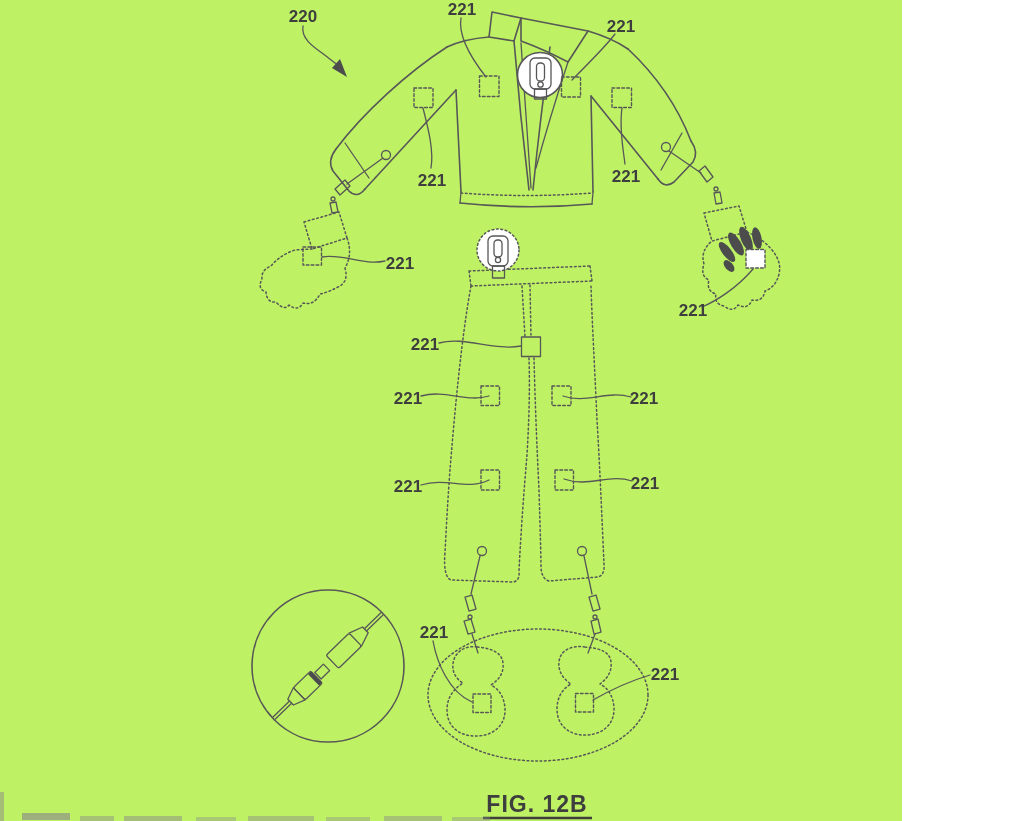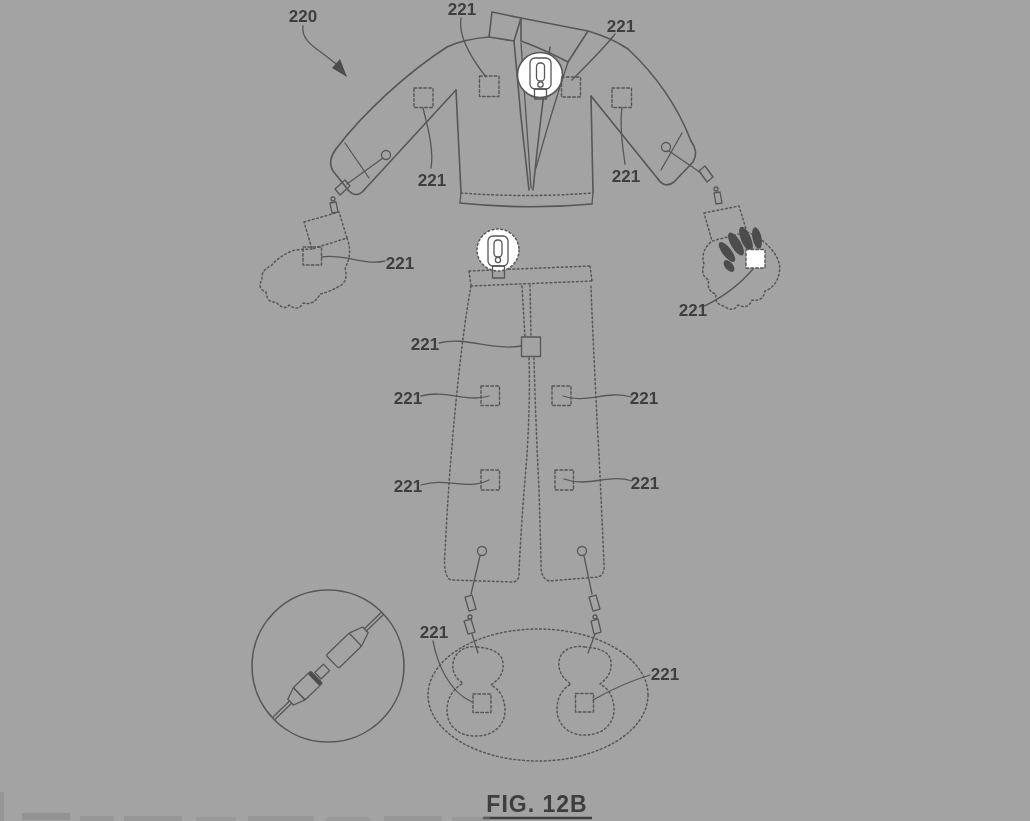--- a/index.html
+++ b/index.html
@@ -1,16 +1,16 @@
 <!DOCTYPE html>
 <html><head>
 <meta charset="utf-8">
 <style>
   html,body{margin:0;padding:0;background:#ffffff;}
-  .page{position:relative;width:1030px;height:821px;background:#a3a3a3;overflow:hidden;
+  .page{position:relative;width:902px;height:821px;background:#bef264;overflow:hidden;
         font-family:"Liberation Sans",sans-serif;}
   svg{position:absolute;left:0;top:0;}
   .ln{fill:none;stroke:#575757;stroke-width:1.6;stroke-linecap:round;stroke-linejoin:round;}
   .dot{stroke-dasharray:1.7 2.7;stroke-width:1.5;}
   .dash{stroke-dasharray:2.7 2.2;stroke-width:1.4;}
   .thin{stroke-width:1.3;}
   .pad{fill:#4c4c4c;stroke:none;}
   .whitefill{fill:#ffffff;}
   .lbl{font:700 17px "Liberation Sans",sans-serif;fill:#3e3e3e;}
   .cap{font:700 23px "Liberation Sans",sans-serif;fill:#3e3e3e;letter-spacing:1px;}

